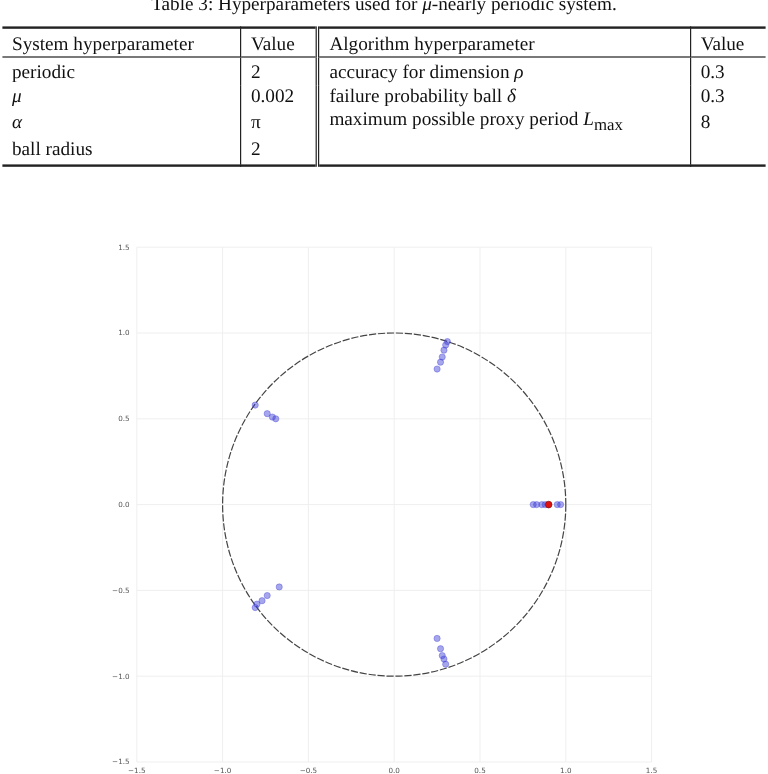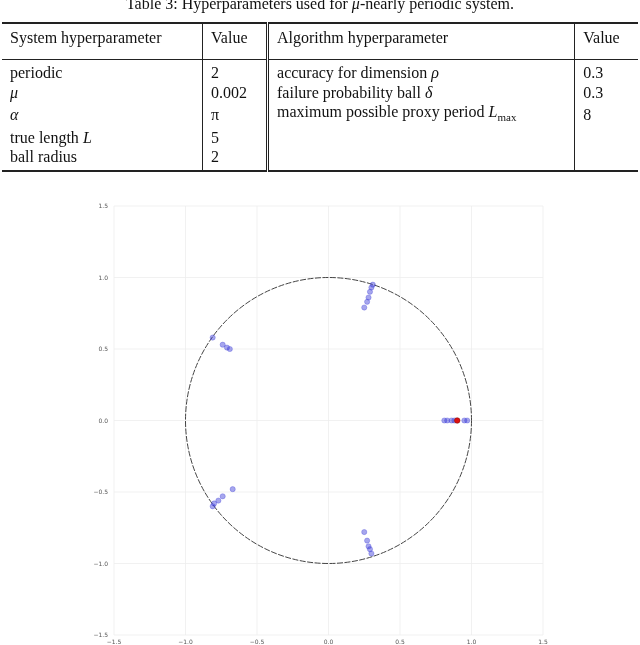--- a/index.html
+++ b/index.html
@@ -3,21 +3,21 @@
 <meta charset="utf-8">
 <style>
   html, body { margin: 0; padding: 0; background: #ffffff; }
   body { width: 640px; height: 645px; position: relative; overflow: hidden; font-family: "Liberation Serif", "DejaVu Serif", serif; color: #111; }
   .caption { position: absolute; top: -6px; left: 0; width: 640px; text-align: center; font-size: 16px; line-height: 20px; }
   .caption i { font-style: italic; }
   table.hp { position: absolute; top: 22px; left: 2px; width: 636px; border-collapse: collapse; font-size: 16px; }
   table.hp thead tr { border-top: 2px solid #222; border-bottom: 1.5px solid #222; }
   table.hp tbody tr.last { border-bottom: 2px solid #222; }
   table.hp th, table.hp td { font-weight: normal; padding: 0 8px; line-height: 19.5px; white-space: nowrap; }
-  table.hp thead th { padding-top: 4px; padding-bottom: 12px; line-height: 19px; }
+  table.hp thead th { padding-top: 4px; padding-bottom: 0; line-height: 19px; }
   table.hp tbody tr.first td { padding-top: 3px; }
   table.hp tbody tr.last td { padding-bottom: 3px; }
   .left { text-align: left; }
   .center { text-align: left; }
   .bar { border-right: 1px solid #222; }
   .dbar { border-right: 3px double #222; }
   .math { font-style: italic; }
   .plot { position: absolute; left: 80px; top: 195px; width: 480px; height: 450px; }
 </style>
 </head>
@@ -43,28 +43,22 @@
       </tr>
       <tr>
         <td class="left bar"><span></span><span class="math">μ</span></td>
         <td class="center dbar">0.002</td>
         <td class="left bar"><span>failure probability ball </span><span class="math">δ</span></td>
         <td class="center">0.3</td>
       </tr>
       <tr>
         <td class="left bar"><span></span><span class="math">α</span></td>
         <td class="center dbar">π</td>
-        <td class="left bar"><span>maximum possible proxy period </span><span class="math">L<sub style="font-style:normal;font-size:11px">max</sub></span></td>
+        <td class="left bar"><span>maximum possible proxy period </span><span class="math">L<sub style="font-style:normal;font-size:14px">max</sub></span></td>
         <td class="center">8</td>
-      </tr>
-      <tr>
-        <td class="left bar"><span>true length </span><span class="math">L</span></td>
-        <td class="center dbar">5</td>
-        <td class="left bar"><span></span><span class="math"></span></td>
-        <td class="center"></td>
       </tr>
       <tr class="last">
         <td class="left bar"><span>ball radius</span><span class="math"></span></td>
         <td class="center dbar">2</td>
         <td class="left bar"><span></span><span class="math"></span></td>
         <td class="center"></td>
       </tr>
     </tbody>
 </table>
 

